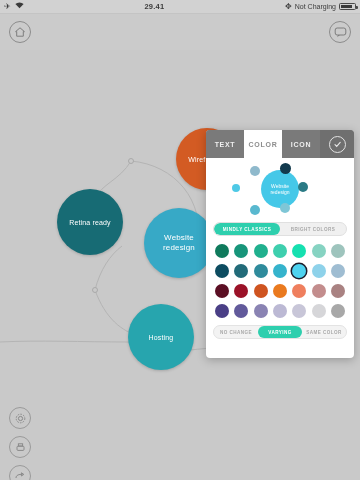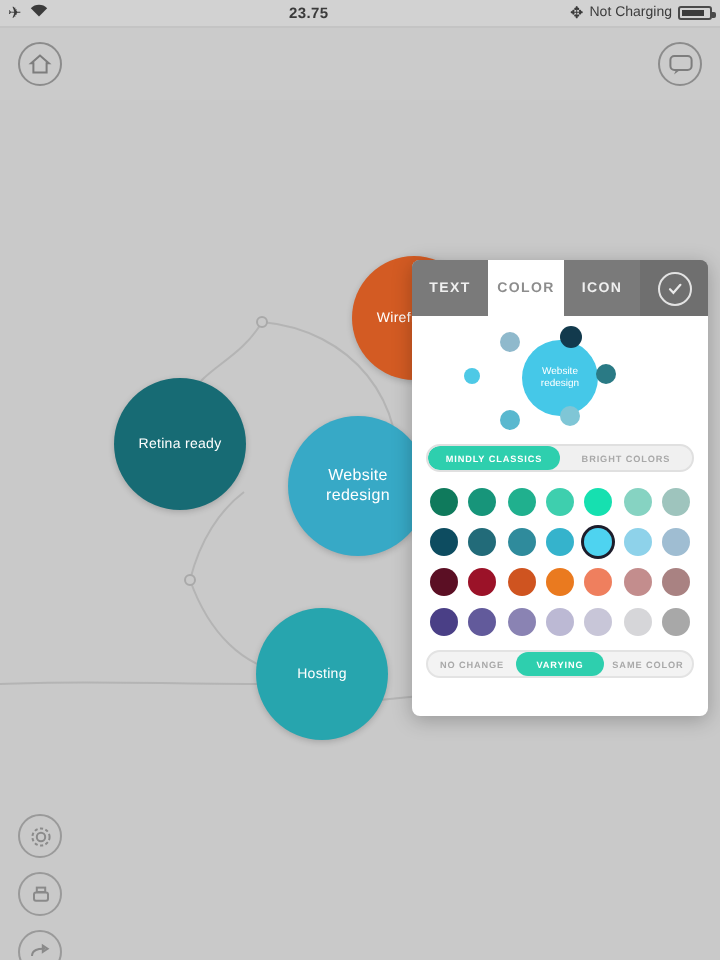--- a/index.html
+++ b/index.html
@@ -147,21 +147,21 @@
 
   <div class="statusbar">
     <div class="sb-left">
       <span class="sb-icon">✈</span>
       <span class="sb-icon">
         <svg width="9" height="7" viewBox="0 0 9 7">
             <path d="M4.5 6.3 0.4 2.1a5.8 5.8 0 0 1 8.2 0z" fill="#3b3b3b"></path>
           </svg>
       </span>
     </div>
-    <div class="sb-center">23.75</div>
+    <div class="sb-center">29.41</div>
     <div class="sb-right">
       <span class="sb-icon">✥</span>
       <span style="font-size:7px;">Not Charging</span>
       <span class="batt">
           <i></i>
         </span>
     </div>
   </div>
 
   <div class="topbar">

